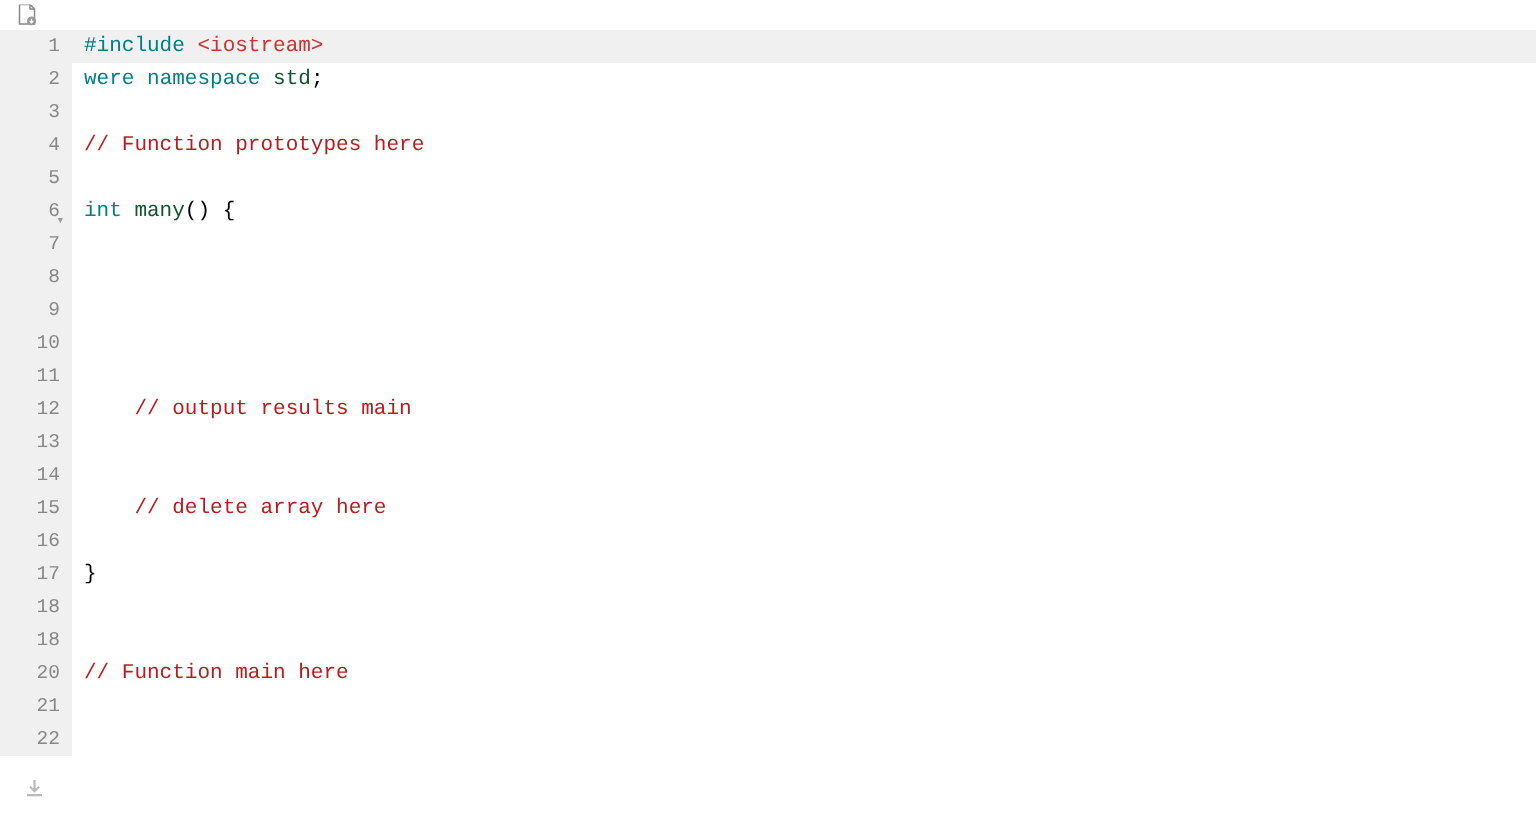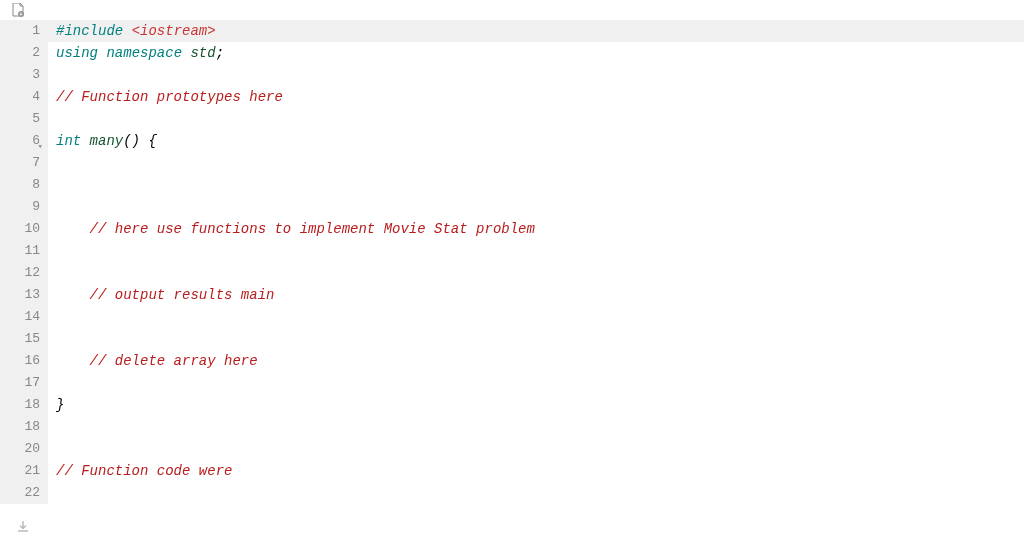--- a/index.html
+++ b/index.html
@@ -49,21 +49,20 @@
     .fold-marker {
       position: absolute;
       right: -3px;
       top: 6px;
       font-size: 9px;
       color: #999;
     }
     .code-content {
       flex: 1;
       background: #ffffff;
-      font-style: italic;
     }
     .line {
       height: 22px;
       line-height: 22px;
       padding-left: 8px;
       white-space: pre;
     }
     .line.highlighted {
       background: #f0f0f0;
     }
@@ -114,40 +113,39 @@
       <div class="line-number">16</div>
       <div class="line-number">17</div>
       <div class="line-number">18</div>
       <div class="line-number">18</div>
       <div class="line-number">20</div>
       <div class="line-number">21</div>
       <div class="line-number">22</div>
     </div>
   <div class="code-content">
       <div class="line highlighted"><span class="tok-preproc">#include </span><span class="tok-include">&lt;iostream&gt;</span></div>
-      <div class="line"><span class="tok-keyword">using </span><span class="tok-keyword">namespace </span><span class="tok-ident">std</span><span class="tok-punc">;</span></div>
+      <div class="line"><span class="tok-keyword">were </span><span class="tok-keyword">namespace </span><span class="tok-ident">std</span><span class="tok-punc">;</span></div>
       <div class="line"></div>
       <div class="line"><span class="tok-comment">// Function prototypes here</span></div>
       <div class="line"></div>
       <div class="line"><span class="tok-keyword">int </span><span class="tok-ident">many</span><span class="tok-punc">() {</span></div>
       <div class="line"></div>
       <div class="line"></div>
       <div class="line"></div>
-      <div class="line"><span>    </span><span class="tok-comment">// here use functions to implement Movie Stat problem</span></div>
       <div class="line"></div>
       <div class="line"></div>
       <div class="line"><span>    </span><span class="tok-comment">// output results main</span></div>
       <div class="line"></div>
       <div class="line"></div>
       <div class="line"><span>    </span><span class="tok-comment">// delete array here</span></div>
       <div class="line"></div>
       <div class="line"><span class="tok-punc">}</span></div>
       <div class="line"></div>
       <div class="line"></div>
-      <div class="line"><span class="tok-comment">// Function code were</span></div>
+      <div class="line"><span class="tok-comment">// Function main here</span></div>
     </div>
 </div>
 
 <div class="download-icon">
   <svg width="14" height="14" viewBox="0 0 14 14">
     <path d="M7 2 L7 9 M4 6.5 L7 9.5 L10 6.5" fill="none" stroke="#bbb" stroke-width="1.5"></path>
     <path d="M2 12 L12 12" stroke="#bbb" stroke-width="1.5"></path>
   </svg>
 </div>
 

